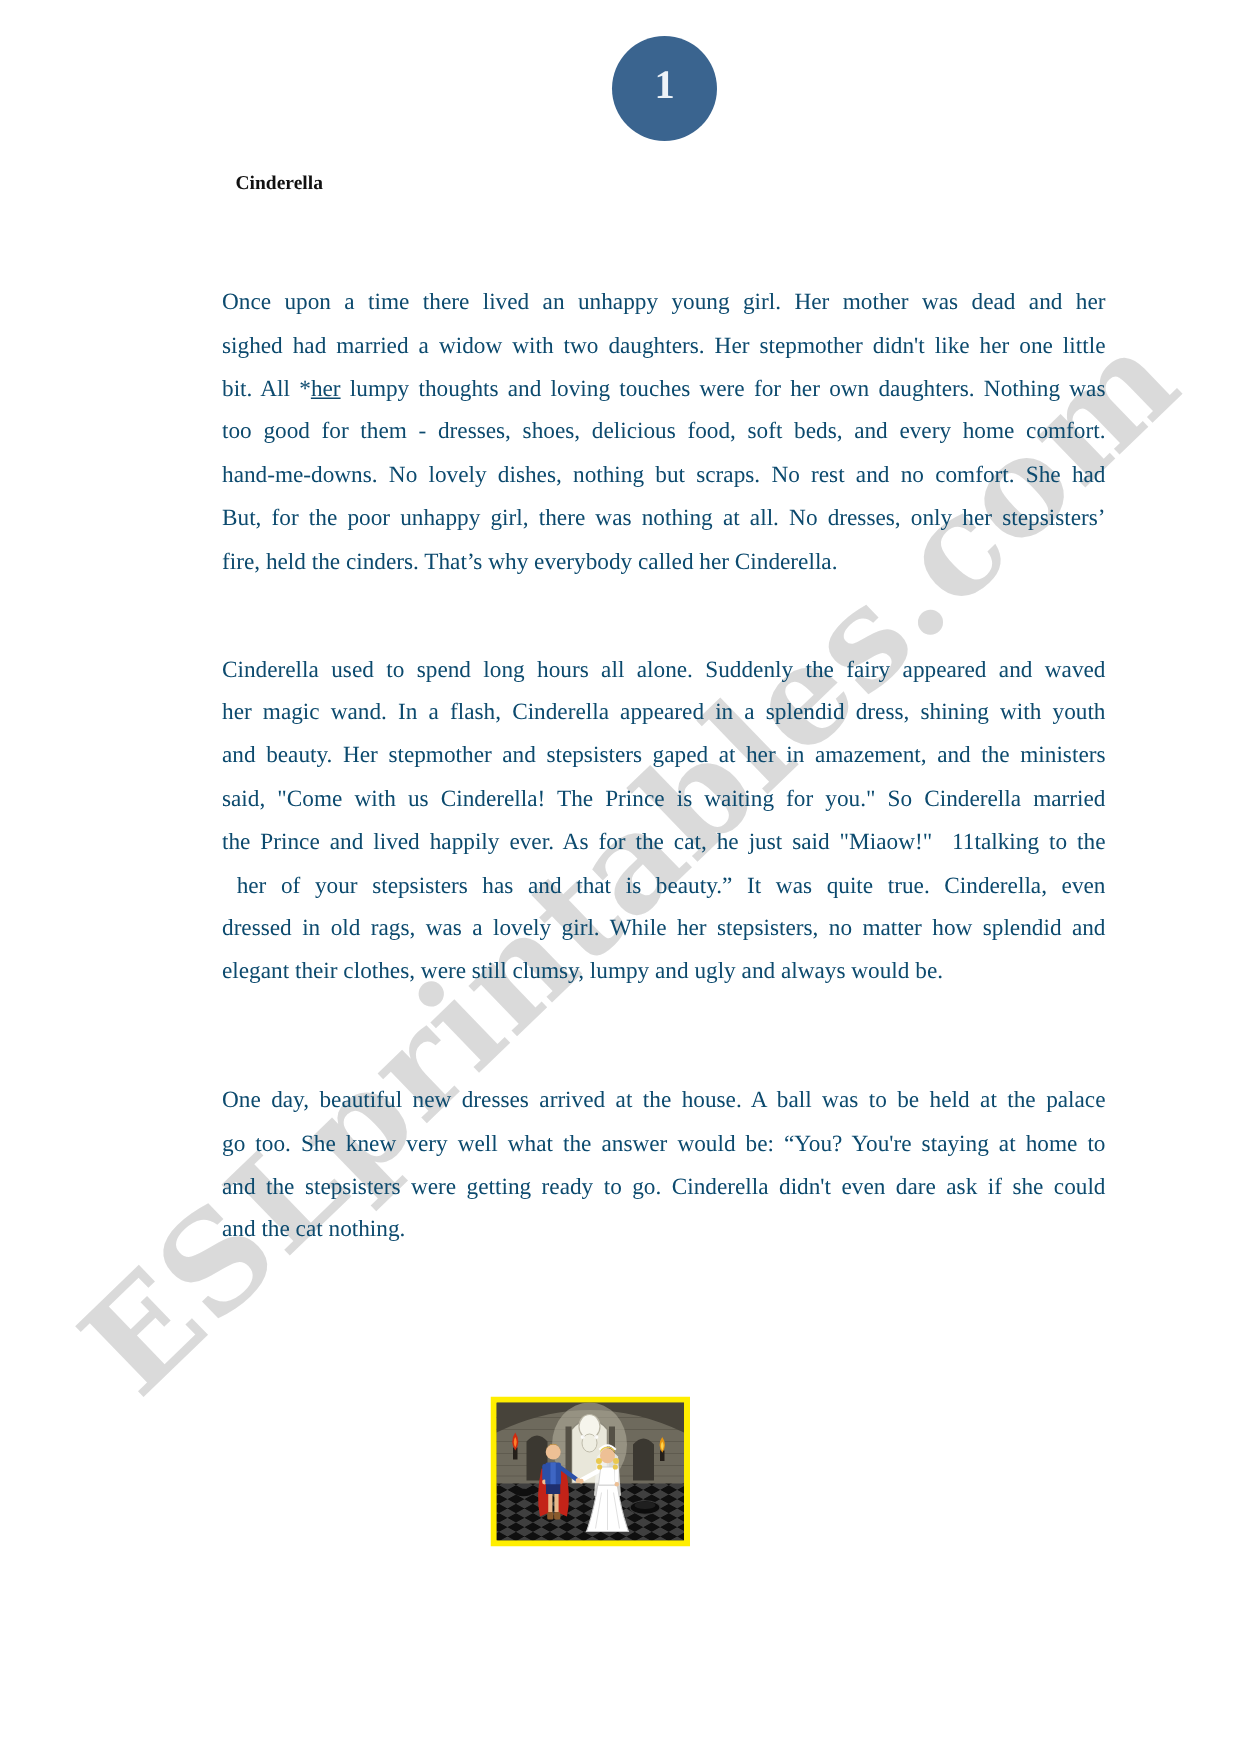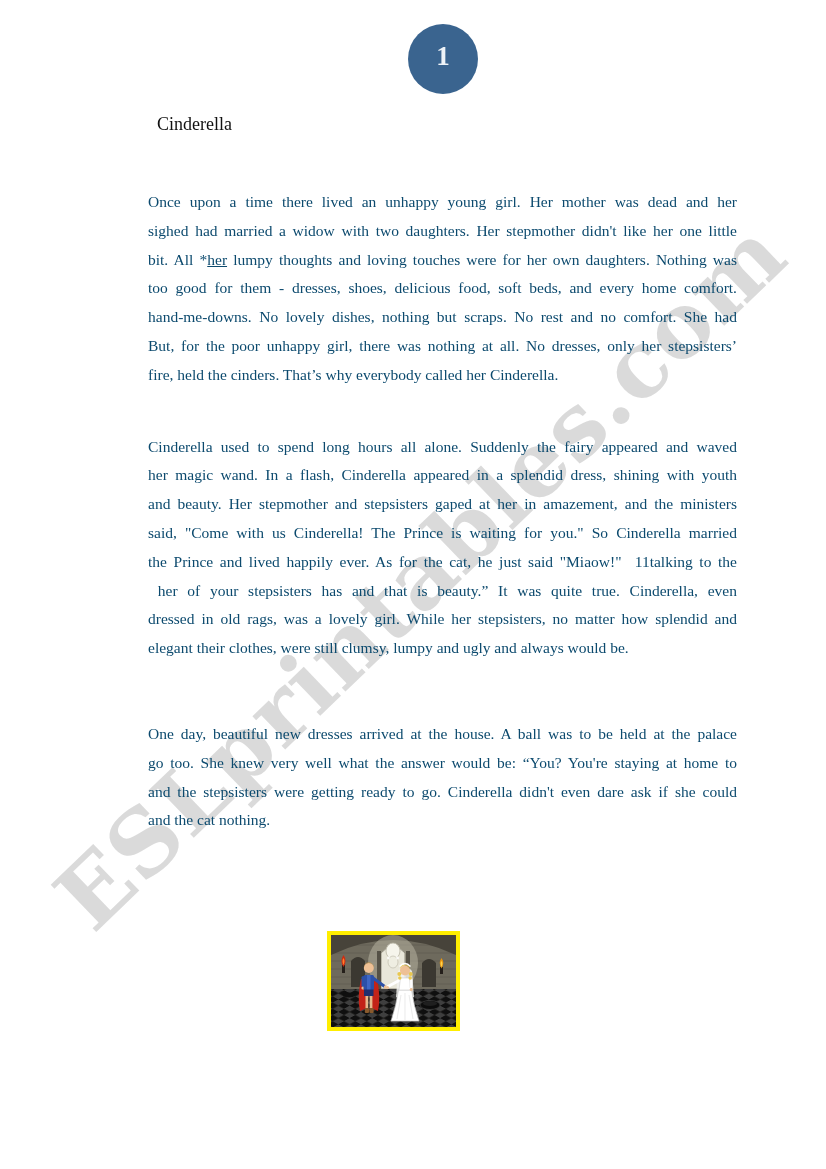--- a/index.html
+++ b/index.html
@@ -33,22 +33,22 @@
     letter-spacing: 1px;
     color: #bdbdbd;
     opacity: 0.55;
     white-space: nowrap;
     z-index: 0;
   }
   .title {
     position: absolute;
     left: 157px; top: 114px;
     margin: 0;
-    font-size: 18px;
-    font-weight: normal;
+    font-size: 13px;
+    font-weight: bold;
     color: #111;
     z-index: 1;
   }
   .text-column {
     position: absolute;
     left: 148px; top: 188px;
     width: 589px;
     font-size: 15.5px;
     color: #0c4a6e;
     z-index: 1;

